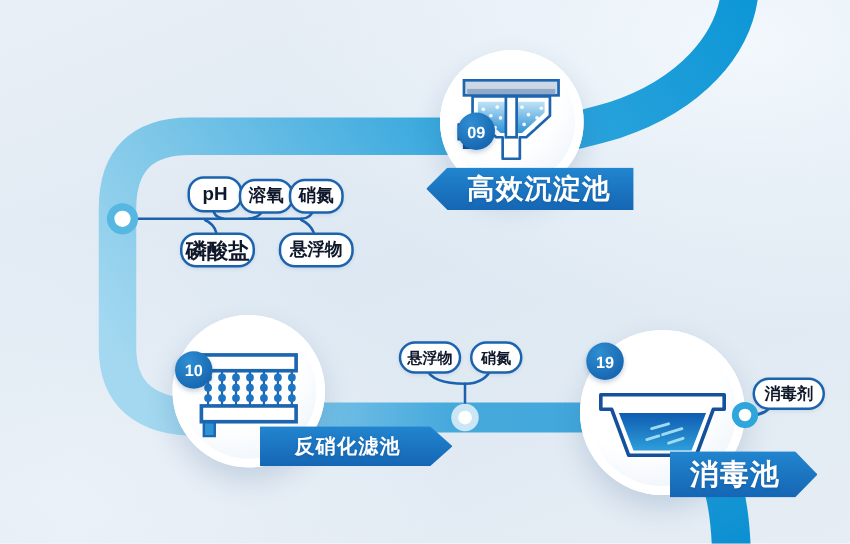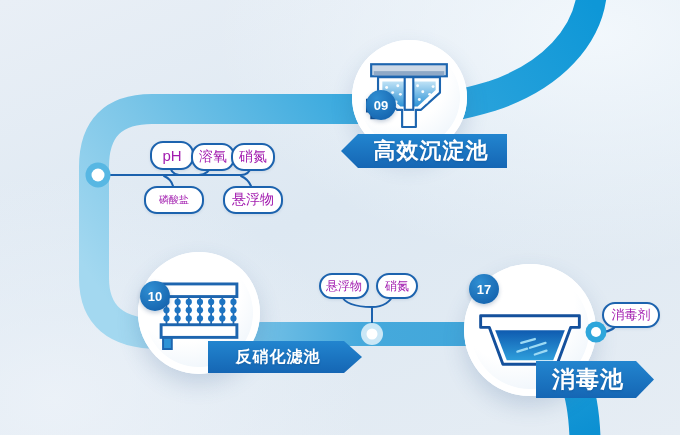--- a/index.html
+++ b/index.html
@@ -30,21 +30,21 @@
   .banner{
     position:absolute;z-index:6;color:#fff;font-weight:bold;
     display:flex;align-items:center;justify-content:center;
     background:linear-gradient(180deg,#2285cf 0%,#1566b4 100%);
     text-shadow:0 1px 2px rgba(10,50,100,.25);white-space:nowrap;
   }
   .banner-left{clip-path:polygon(0 50%,17px 0,100% 0,100% 100%,17px 100%);padding-left:14px;}
   .banner-right{clip-path:polygon(0 0,calc(100% - 18px) 0,100% 50%,calc(100% - 18px) 100%,0 100%);padding-right:14px;}
   .bubble{
     position:absolute;z-index:6;background:#ffffff;border:2px solid #1c63ae;
-    border-radius:13px;color:#a21caf;font-weight:normal;
+    border-radius:13px;color:#0f172a;font-weight:bold;
     display:flex;align-items:center;justify-content:center;
     box-shadow:0 1px 3px rgba(40,80,130,.12);white-space:nowrap;
   }
 </style>
 </head>
 <body>
 
 <div id="stage">
 
   <svg class="layer-pipes" width="680" height="435" viewBox="0 0 680 435">
@@ -180,30 +180,30 @@
         <circle cx="372" cy="334" r="5.5" fill="#ffffff"></circle>
     </g>
     <g>
       <circle cx="596" cy="332" r="10.5" fill="#2ea6db"></circle>
         <circle cx="596" cy="332" r="5" fill="#ffffff"></circle>
     </g>
   </svg>
 
   <div class="badge" style="left:366px;top:42px;margin-top:48px;">09</div>
   <div class="badge" style="left:140px;top:253px;margin-top:28px;">10</div>
-  <div class="badge" style="left:469px;top:274px;">17</div>
+  <div class="badge" style="left:469px;top:274px;">19</div>
 
   <div class="banner banner-left" style="left:341px;top:134px;width:152px;height:34px;font-size:22px;letter-spacing:1px;">高效沉淀池</div>
   <div class="banner banner-right" style="left:208px;top:341px;width:140px;height:32px;font-size:16px;letter-spacing:1px;">反硝化滤池</div>
   <div class="banner banner-right" style="left:536px;top:361px;width:104px;height:37px;font-size:23px;letter-spacing:1px;text-align:center;">消毒池</div>
 
   <div class="bubble" style="left:150px;top:141px;width:40px;height:25px;font-size:15px;">pH</div>
   <div class="bubble" style="left:191px;top:143px;width:40px;height:24px;font-size:14px;">溶氧</div>
   <div class="bubble" style="left:231px;top:143px;width:40px;height:24px;font-size:14px;">硝氮</div>
-  <div class="bubble" style="left:144px;top:186px;width:56px;height:24px;font-size:10px;">磷酸盐</div>
+  <div class="bubble" style="left:144px;top:186px;width:56px;height:24px;font-size:17px;">磷酸盐</div>
   <div class="bubble" style="left:223px;top:186px;width:56px;height:24px;font-size:14px;">悬浮物</div>
 
   <div class="bubble" style="left:319px;top:273px;width:46px;height:22px;font-size:12px;">悬浮物</div>
   <div class="bubble" style="left:376px;top:273px;width:38px;height:22px;font-size:12px;">硝氮</div>
 
   <div class="bubble" style="left:602px;top:302px;width:54px;height:22px;font-size:13px;">消毒剂</div>
 
 </div>
 
 </body></html>

